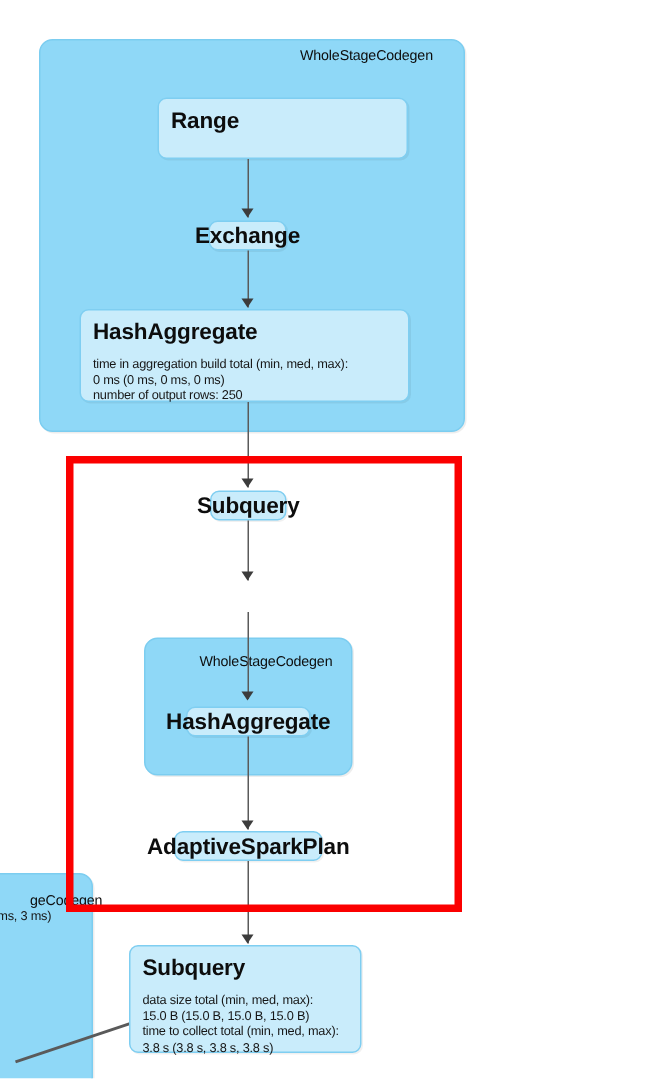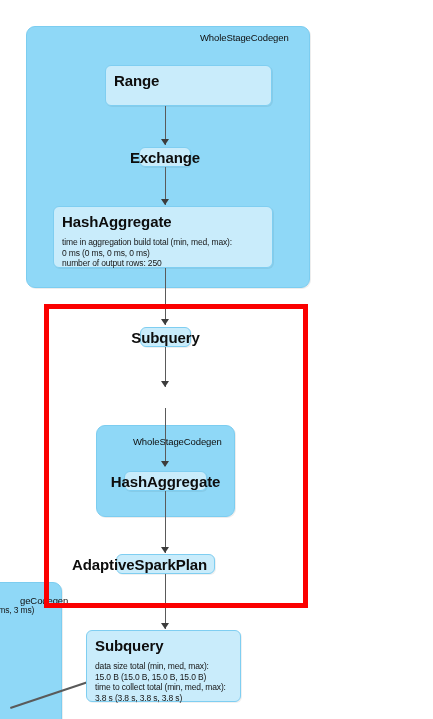--- a/index.html
+++ b/index.html
@@ -148,21 +148,21 @@
   <div class="edge" style="left:164.5px; top:408px; height:58px;"></div>
   <div class="arrow" style="left:160.8px; top:461px;"></div>
 
   <div class="node simple" style="left:124px; top:471px; width:83px; height:20px;">
     <div class="node-title">HashAggregate</div>
   </div>
 
   <div class="edge" style="left:164.5px; top:491px; height:62px;"></div>
   <div class="arrow" style="left:160.8px; top:547px;"></div>
 
-  <div class="node simple" style="left:116px; top:554px; width:99px; height:20px;justify-content:flex-end;">
+  <div class="node simple" style="left:116px; top:554px; width:99px; height:20px;">
     <div class="node-title">AdaptiveSparkPlan</div>
   </div>
 
   <div class="edge" style="left:164.5px; top:574px; height:55px;"></div>
   <div class="arrow" style="left:160.8px; top:623px;"></div>
 
   <div class="cluster" style="left:-46px; top:582px; width:108px; height:160px;">
   </div>
   <div class="cluster-label" style="left:-1px; top:595px;margin-left:21px;">geCodegen</div>
   <div class="node-metrics" style="position:absolute; left:-4px; top:605px;"> ms, 3 ms)</div>

